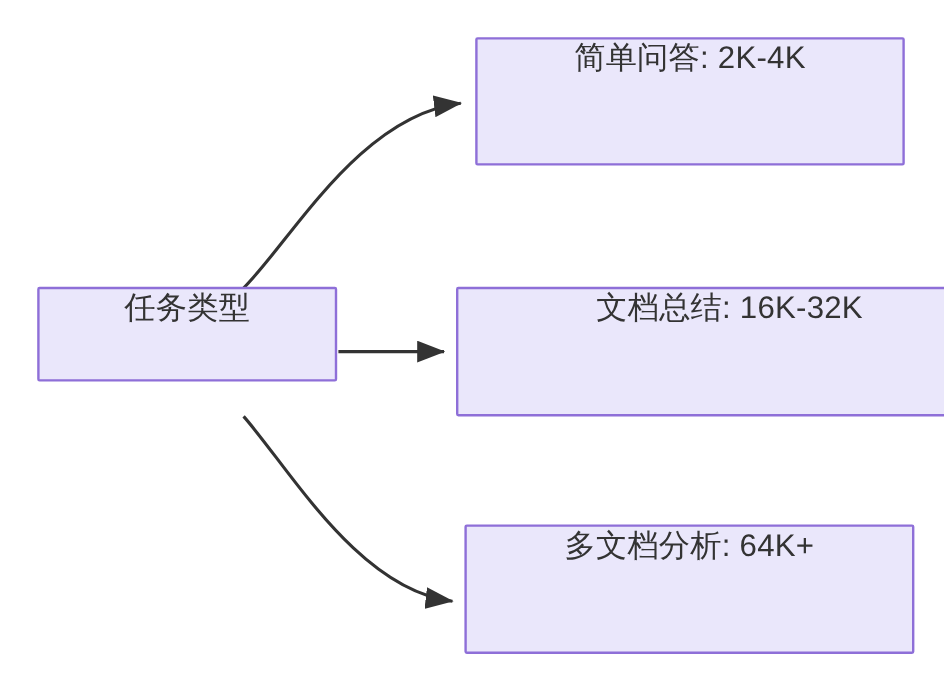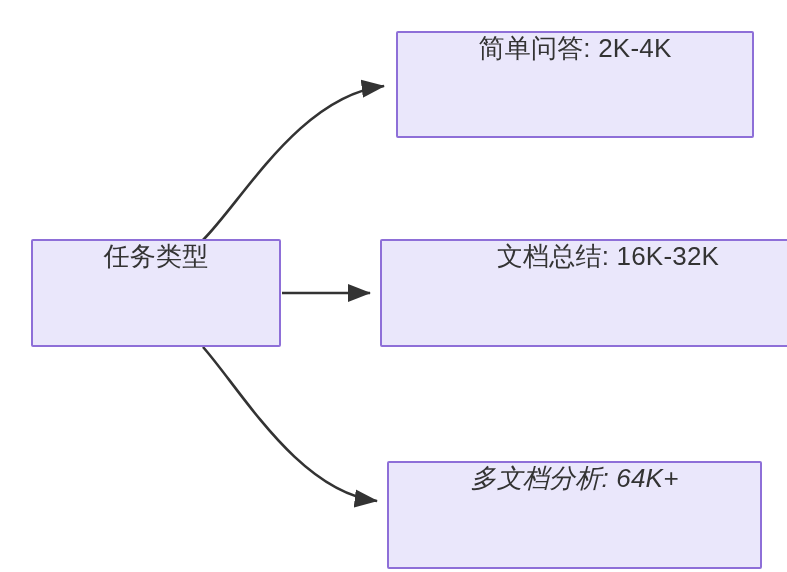--- a/index.html
+++ b/index.html
@@ -38,40 +38,39 @@
     white-space: nowrap;
     z-index: 2;
   }
   .node-label {
     display: block;
   }
   #node-root {
     left: 31px;
     top: 239px;
     width: 250px;
-    height: 108px;
+    height: 79px;
   }
   #node-simple-qa {
     left: 396px;
     top: 31px;
     width: 358px;
     height: 107px;
   }
   #node-doc-summary {
     left: 380px;
     top: 239px;
     width: 456px;
     height: 108px;
   }
   #node-multi-doc {
     left: 387px;
-    top: 461px;
+    top: 437px;
     width: 375px;
     height: 108px;
-    font-style: italic;
   }
 </style>
 </head>
 <body>
 
 <div id="diagram-canvas">
 
   <svg id="edge-layer" viewBox="0 0 787 572" width="787" height="572" xmlns="http://www.w3.org/2000/svg">
     <defs>
       <marker id="arrowhead" markerWidth="9" markerHeight="7" refX="8.6" refY="3.5" orient="auto" markerUnits="strokeWidth">

